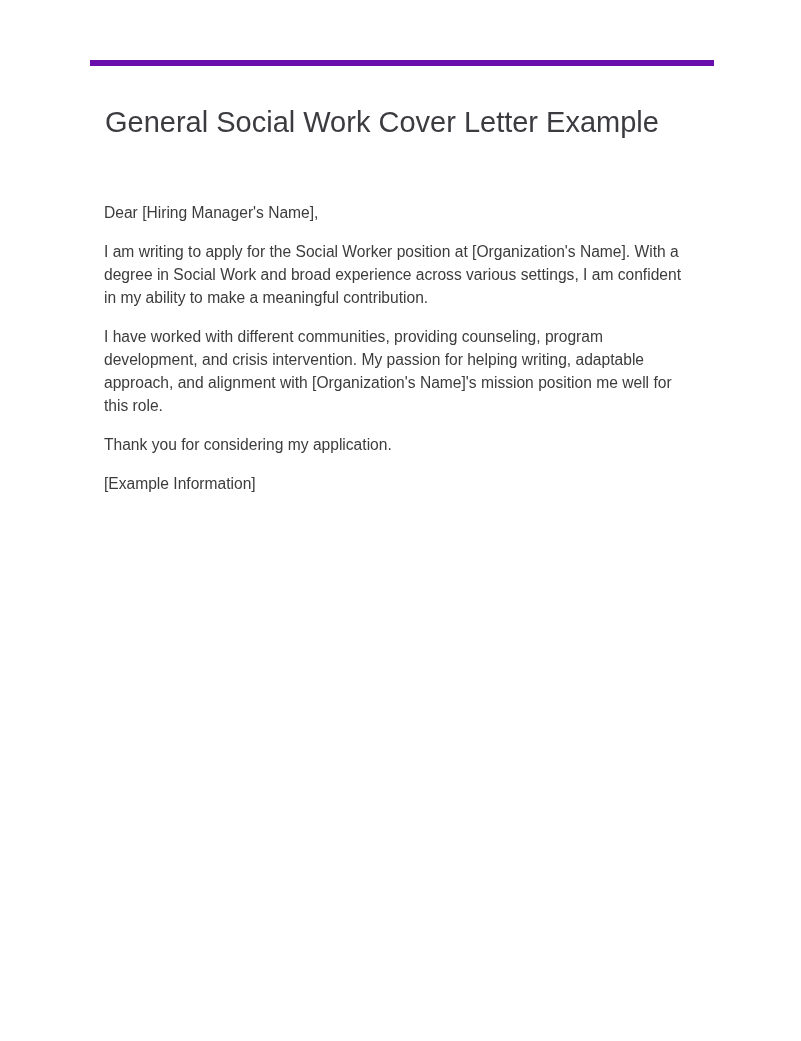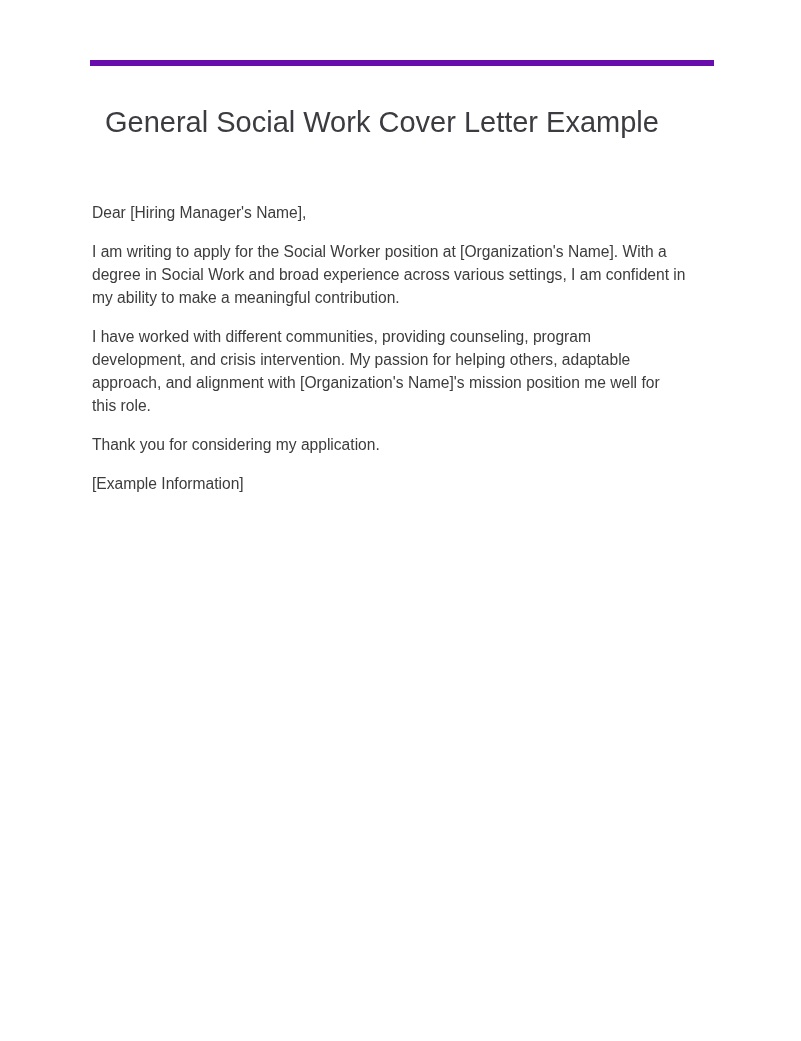--- a/index.html
+++ b/index.html
@@ -37,29 +37,29 @@
     .letter {
       position: absolute;
       left: 88px;
       top: 201px;
       width: 600px;
       font-size: 15.6px;
       line-height: 23px;
       color: #3c3c3c;
     }
     .letter p {
-      margin: 0 0 16px 4px;
+      margin: 0 0 16px 16px;
     }
   </style>
 </head>
 <body>
 
 <div class="top-bar"></div>
 
 <h1 class="doc-title">General Social Work Cover Letter Example</h1>
 
 <div class="letter">
   <p>Dear [Hiring Manager's Name],</p>
   <p>I am writing to apply for the Social Worker position at [Organization's Name]. With a degree in Social Work and broad experience across various settings, I am confident in my ability to make a meaningful contribution.</p>
-  <p>I have worked with different communities, providing counseling, program development, and crisis intervention. My passion for helping others, adaptable approach, and alignment with [Organization's Name]'s mission position me well for this role.</p>
+  <p>I have worked with different communities, providing counseling, program development, and crisis intervention. My passion for helping writing, adaptable approach, and alignment with [Organization's Name]'s mission position me well for this role.</p>
   <p>Thank you for considering my application.</p>
   <p>[Example Information]</p>
 </div>
 
 </body></html>

